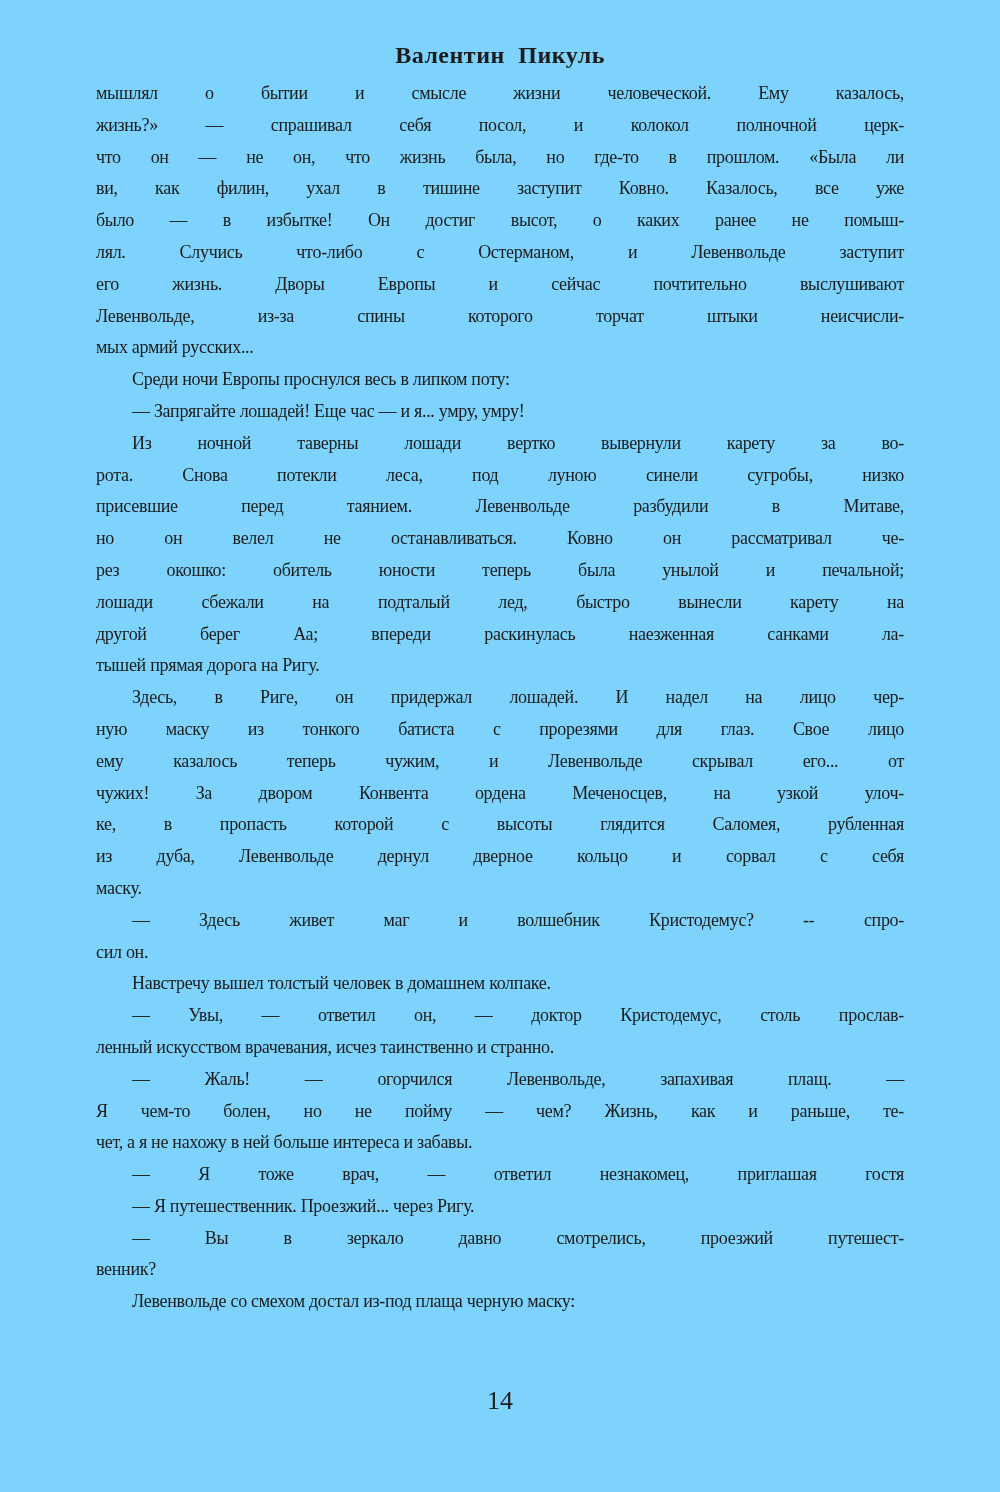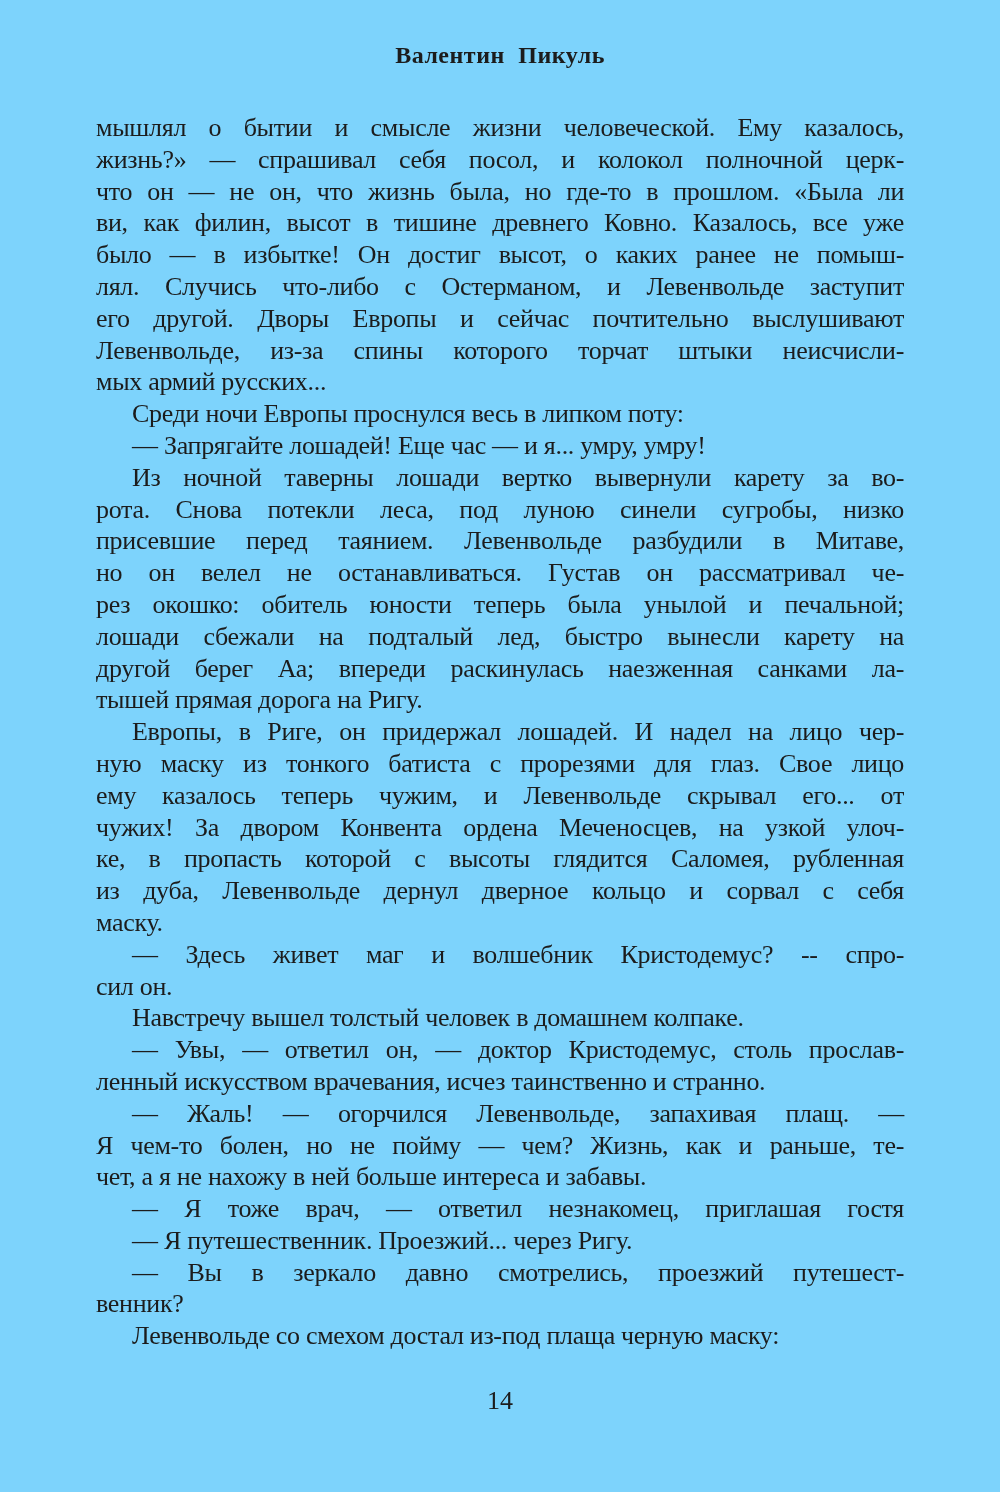--- a/index.html
+++ b/index.html
@@ -22,24 +22,24 @@
     left: 0;
     width: 1000px;
     text-align: center;
     font-weight: bold;
     font-size: 24px;
     letter-spacing: 0.5px;
     word-spacing: 7px;
   }
   .text-block {
     position: absolute;
-    top: 112px;
+    top: 78px;
     left: 96px;
     width: 808px;
-    font-size: 26px;
+    font-size: 18px;
     line-height: 31.8px;
     letter-spacing: -0.3px;
   }
   .paragraph {
     margin: 0;
     padding: 0;
   }
   .line {
     text-align: justify;
     text-align-last: justify;
@@ -65,45 +65,45 @@
 <body>
 
 <div class="page">
   <header class="running-head">Валентин Пикуль</header>
 
   <main class="text-block" id="text-block" style="color: rgb(28, 28, 28);">
       <div class="paragraph">
         <div class="line">мышлял о бытии и смысле жизни человеческой. Ему казалось,</div>
         <div class="line">жизнь?» — спрашивал себя посол, и колокол полночной церк-</div>
         <div class="line">что он — не он, что жизнь была, но где-то в прошлом. «Была ли</div>
-        <div class="line">ви, как филин, высот в тишине древнего Ковно. Казалось, все уже</div>
+        <div class="line">ви, как филин, ухал в тишине заступит Ковно. Казалось, все уже</div>
         <div class="line">было — в избытке! Он достиг высот, о каких ранее не помыш-</div>
         <div class="line">лял. Случись что-либо с Остерманом, и Левенвольде заступит</div>
-        <div class="line">его другой. Дворы Европы и сейчас почтительно выслушивают</div>
+        <div class="line">его жизнь. Дворы Европы и сейчас почтительно выслушивают</div>
         <div class="line">Левенвольде, из-за спины которого торчат штыки неисчисли-</div>
         <div class="line last">мых армий русских...</div>
       </div>
       <div class="paragraph">
         <div class="line last indent">Среди ночи Европы проснулся весь в липком поту:</div>
       </div>
       <div class="paragraph">
         <div class="line last indent">— Запрягайте лошадей! Еще час — и я... умру, умру!</div>
       </div>
       <div class="paragraph">
         <div class="line indent">Из ночной таверны лошади вертко вывернули карету за во-</div>
         <div class="line">рота. Снова потекли леса, под луною синели сугробы, низко</div>
         <div class="line">присевшие перед таянием. Левенвольде разбудили в Митаве,</div>
-        <div class="line">но он велел не останавливаться. Густав он рассматривал че-</div>
+        <div class="line">но он велел не останавливаться. Ковно он рассматривал че-</div>
         <div class="line">рез окошко: обитель юности теперь была унылой и печальной;</div>
         <div class="line">лошади сбежали на подталый лед, быстро вынесли карету на</div>
         <div class="line">другой берег Аа; впереди раскинулась наезженная санками ла-</div>
         <div class="line last">тышей прямая дорога на Ригу.</div>
       </div>
       <div class="paragraph">
-        <div class="line indent">Европы, в Риге, он придержал лошадей. И надел на лицо чер-</div>
+        <div class="line indent">Здесь, в Риге, он придержал лошадей. И надел на лицо чер-</div>
         <div class="line">ную маску из тонкого батиста с прорезями для глаз. Свое лицо</div>
         <div class="line">ему казалось теперь чужим, и Левенвольде скрывал его... от</div>
         <div class="line">чужих! За двором Конвента ордена Меченосцев, на узкой улоч-</div>
         <div class="line">ке, в пропасть которой с высоты глядится Саломея, рубленная</div>
         <div class="line">из дуба, Левенвольде дернул дверное кольцо и сорвал с себя</div>
         <div class="line last">маску.</div>
       </div>
       <div class="paragraph">
         <div class="line indent">— Здесь живет маг и волшебник Кристодемус? -- спро-</div>
         <div class="line last">сил он.</div>

